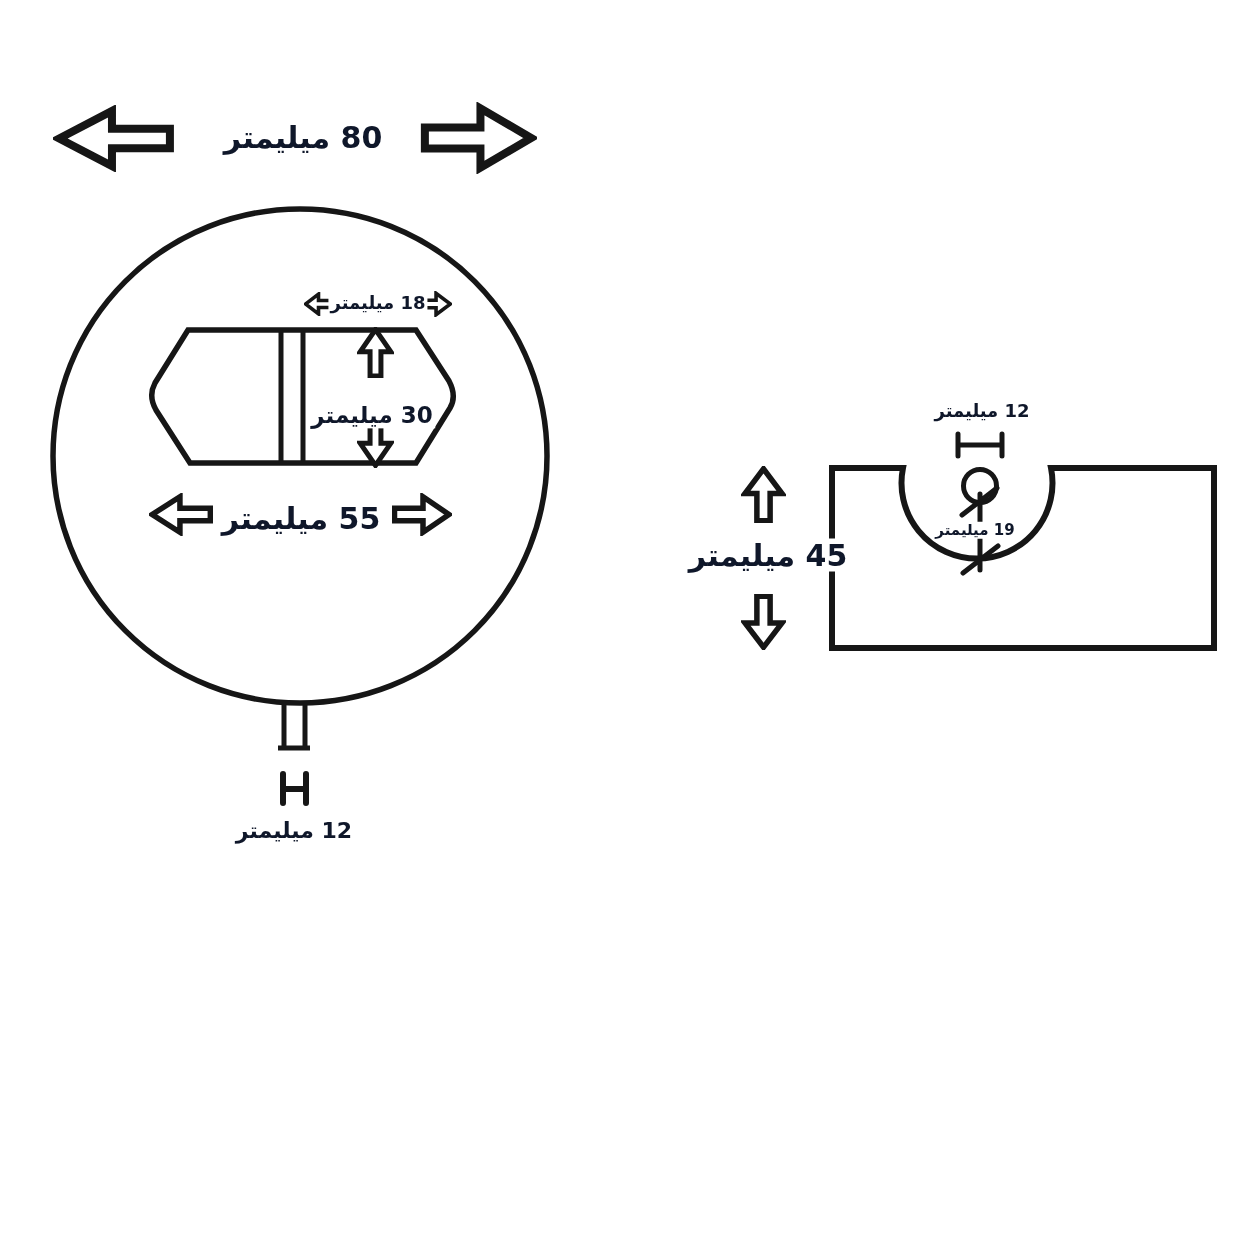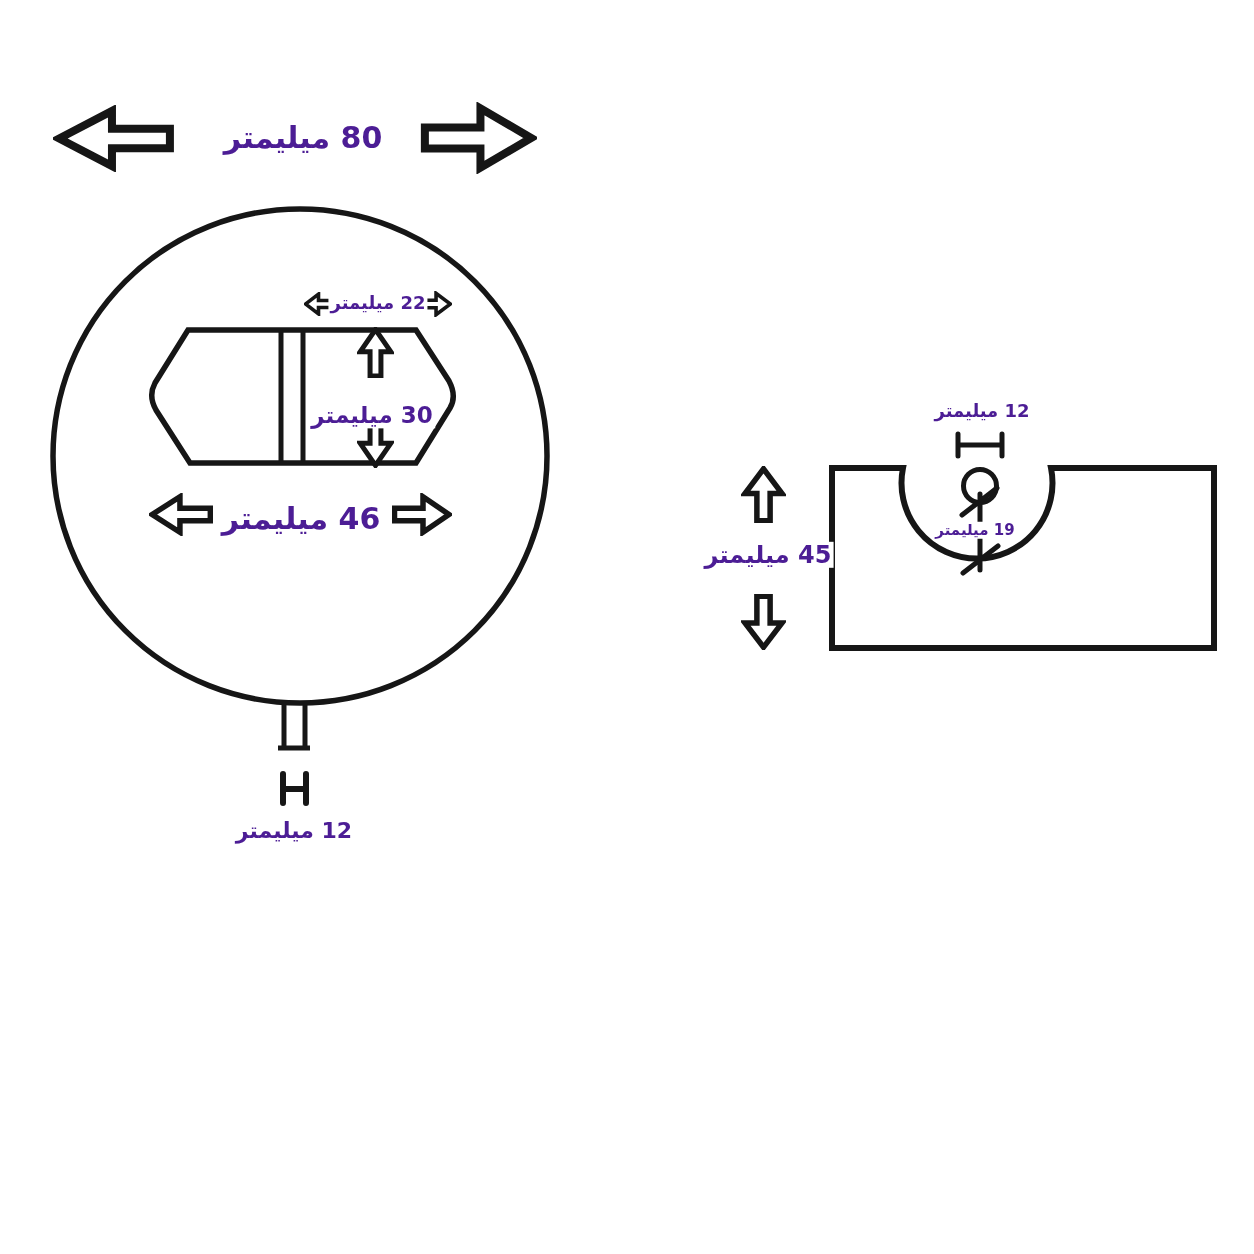--- a/index.html
+++ b/index.html
@@ -7,21 +7,21 @@
   .canvas{
     position:relative;width:1254px;height:1254px;background:#ffffff;overflow:hidden;
   }
   .stage{position:absolute;left:0;top:0;}
   .stage .shape{fill:none;stroke:#161616;stroke-width:5.5;}
   .stage .thin{stroke-width:5;}
   .stage .thick{stroke-width:6;}
   .stage .round{stroke-linecap:round;stroke-linejoin:round;}
   .lbl{
     position:absolute;transform:translate(-50%,-50%);
-    font-weight:700;color:#4c1d95;white-space:nowrap;line-height:1.1;
+    font-weight:700;color:#0f172a;white-space:nowrap;line-height:1.1;
     background:#ffffff;padding:0 2px;
   }
   .arrow{position:absolute;overflow:visible;}
   .arrow polygon, symbol polygon{
     fill:#ffffff;stroke:#161616;stroke-linejoin:miter;
     vector-effect:non-scaling-stroke;stroke-width:var(--sw,5);
   }
 </style>
 </head>
 <body>
@@ -89,22 +89,22 @@
     </svg>
 
   <svg class="arrow" style="left:741px;top:466px;width:45px;height:57px;--sw:5.5">
       <use href="#ar-up"></use>
     </svg>
   <svg class="arrow" style="left:741px;top:594px;width:45px;height:56px;--sw:5.5">
       <use href="#ar-down"></use>
     </svg>
 
   <div class="lbl" dir="rtl" style="left:303px;top:137px;font-size:30px">80 ميليمتر</div>
-  <div class="lbl" dir="rtl" style="left:378px;top:303px;font-size:18px">22 ميليمتر</div>
+  <div class="lbl" dir="rtl" style="left:378px;top:303px;font-size:18px">18 ميليمتر</div>
   <div class="lbl" dir="rtl" style="left:372px;top:416px;font-size:23px">30 ميليمتر</div>
-  <div class="lbl" dir="rtl" style="left:301px;top:518px;font-size:30px">46 ميليمتر</div>
+  <div class="lbl" dir="rtl" style="left:301px;top:518px;font-size:30px">55 ميليمتر</div>
   <div class="lbl" dir="rtl" style="left:294px;top:831px;font-size:22px">12 ميليمتر</div>
 
   <div class="lbl" dir="rtl" style="left:982px;top:411px;font-size:18px">12 ميليمتر</div>
   <div class="lbl" dir="rtl" style="left:975px;top:530px;font-size:15px">19 ميليمتر</div>
-  <div class="lbl" dir="rtl" style="left:768px;top:555px;font-size:24px">45 ميليمتر</div>
+  <div class="lbl" dir="rtl" style="left:768px;top:555px;font-size:30px">45 ميليمتر</div>
 
 </div>
 
 </body></html>

